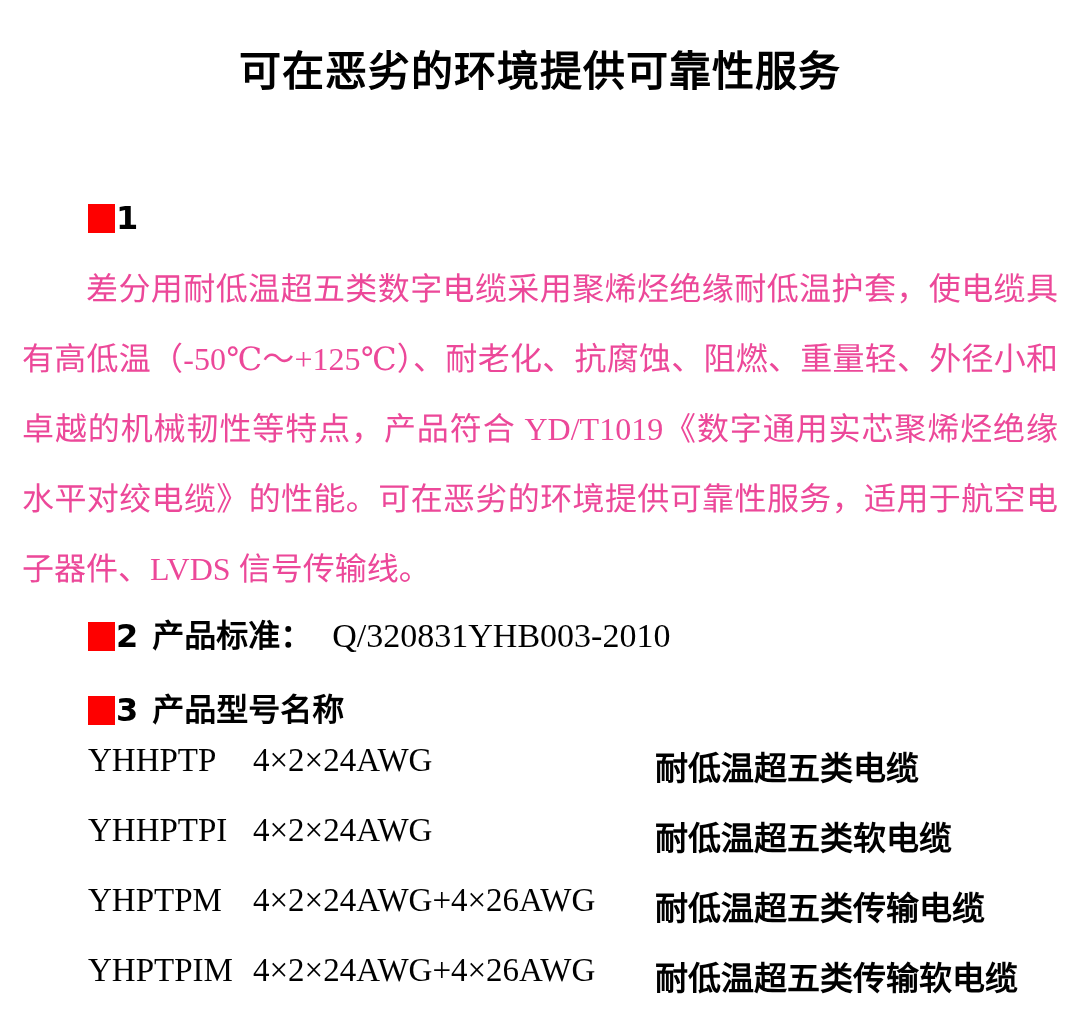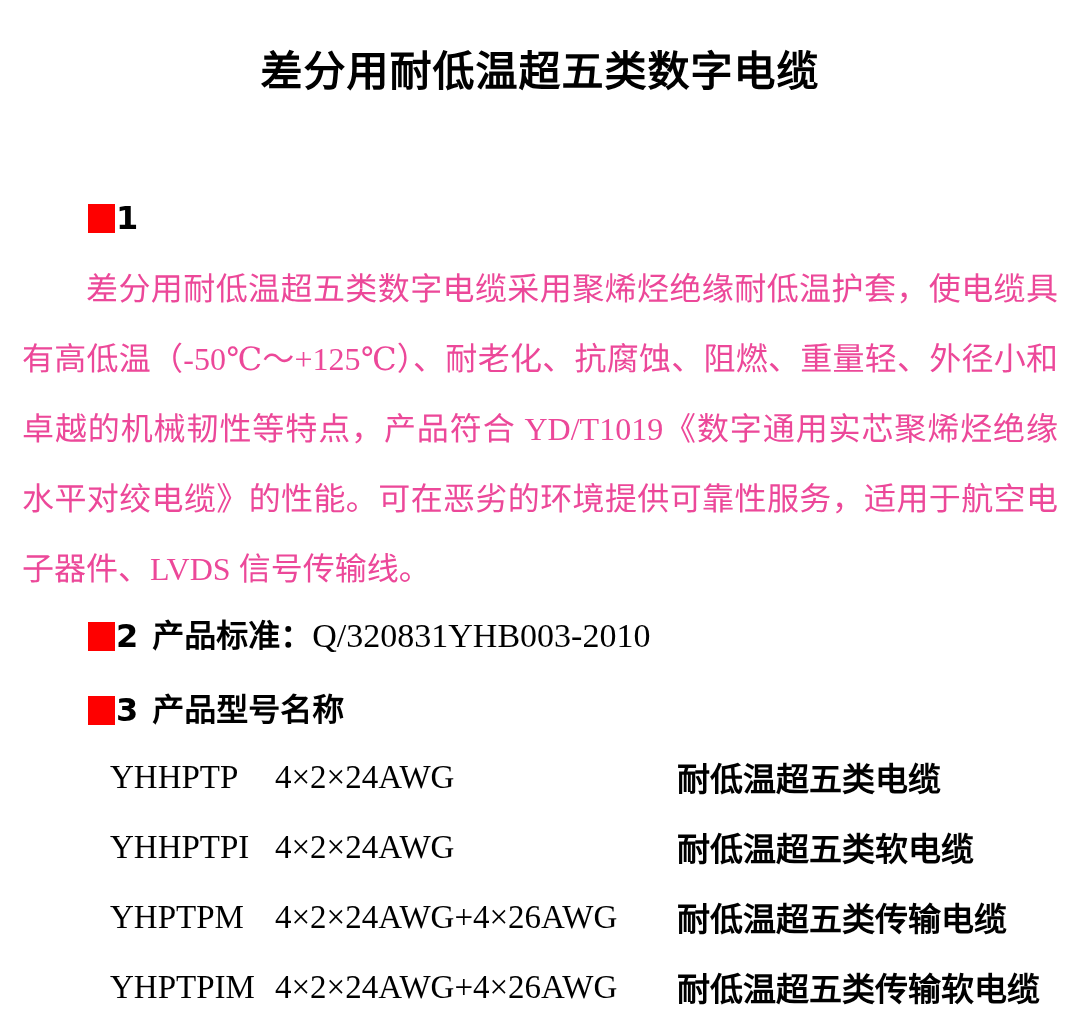--- a/index.html
+++ b/index.html
@@ -50,21 +50,21 @@
     margin-right: 1px;
     flex: 0 0 auto;
   }
   .section-heading .sec-num {
     margin-right: 14px;
   }
   .section-heading .sec-value {
     font-family: "Liberation Serif", "DejaVu Serif", serif;
     font-weight: 400;
     font-size: 34px;
-    margin-left: 0;
+    margin-left: 20px;
     white-space: nowrap;
   }
 
   .heading-1 { margin-top: 104px; }
   .heading-2 { margin-top: 14px; }
   .heading-3 { margin-top: 38px; }
 
   
   .body-paragraph {
     margin-top: 18px;
@@ -77,34 +77,33 @@
 
   
   .model-list {
     margin-top: 14px;
     padding-left: 66px;
     font-size: 33px;
   }
   .model-row {
     display: flex;
     height: 70px;
-    align-items: center;
+    align-items: flex-start;
     white-space: nowrap;
-    margin-left: 22px;
   }
   .model-name  { width: 165px; flex: 0 0 auto; }
   .model-spec  { width: 402px; flex: 0 0 auto; }
   .model-desc  { flex: 1 1 auto; font-weight: bold; }
 </style>
 </head>
 <body>
 
 <div class="page">
 
-  <h1 class="doc-title">差分用耐低温超五类数字电缆</h1>
+  <h1 class="doc-title">可在恶劣的环境提供可靠性服务</h1>
 
   <div class="section-heading heading-1">
     <span class="bullet" style="background: rgb(254, 0, 0);"></span>
     <span class="sec-num">1</span>
   </div>
 
   <p class="body-paragraph">差分用耐低温超五类数字电缆采用聚烯烃绝缘耐低温护套，使电缆具有高低温（-50℃～+125℃）、耐老化、抗腐蚀、阻燃、重量轻、外径小和卓越的机械韧性等特点，产品符合 YD/T1019《数字通用实芯聚烯烃绝缘水平对绞电缆》的性能。可在恶劣的环境提供可靠性服务，适用于航空电子器件、LVDS 信号传输线。</p>
 
   <div class="section-heading heading-2">
     <span class="bullet" style="background: rgb(254, 0, 0);"></span>

